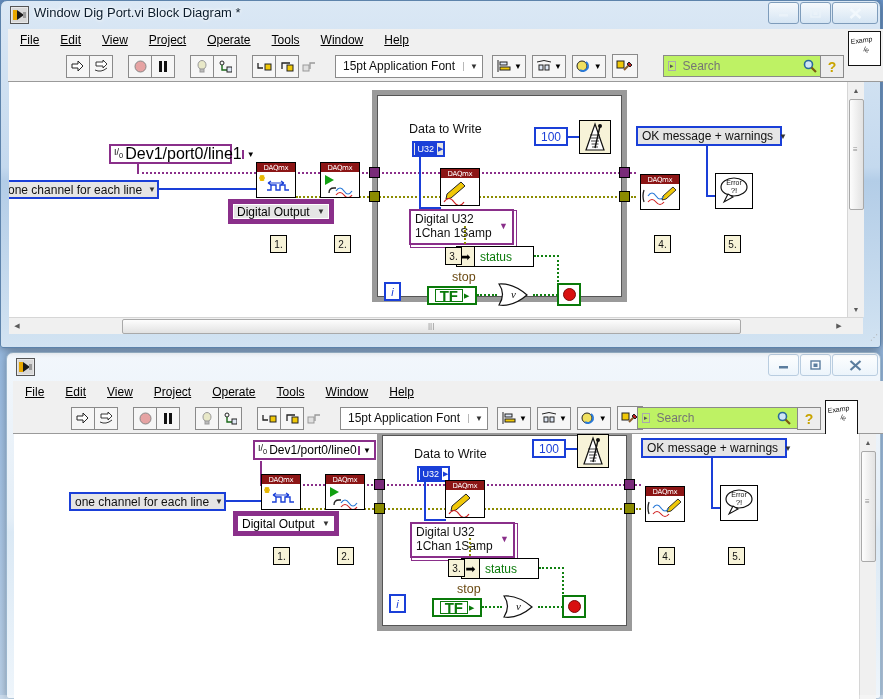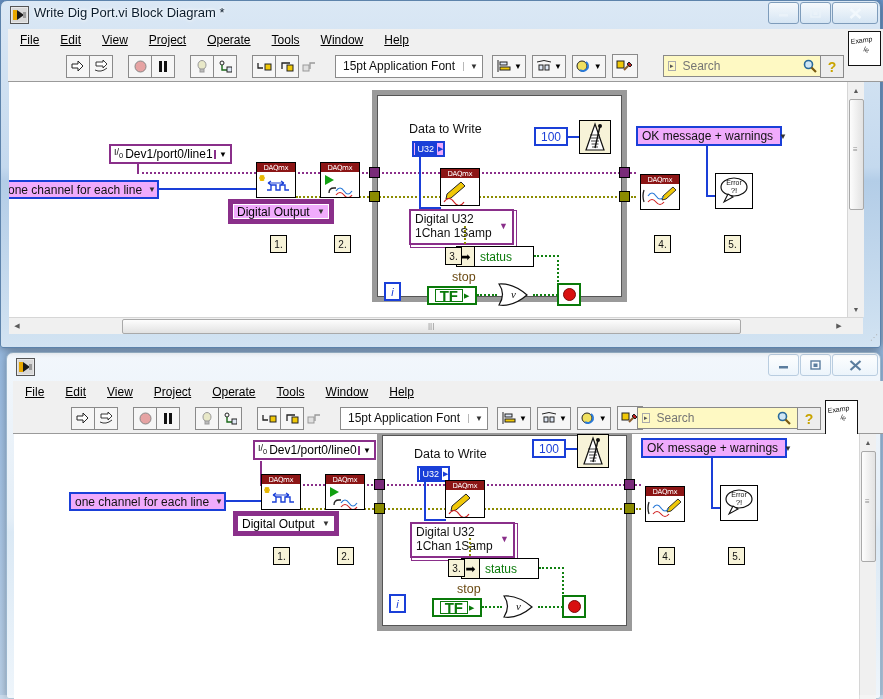--- a/index.html
+++ b/index.html
@@ -63,21 +63,21 @@
     display:flex; align-items:center; justify-content:center; margin-right:-1px;
     font-size:11px; color:#222; position:relative; }
   .tb-btn.plain { border:none; background:transparent; }
   .tb-sep { width:9px; }
   .font-box { height:21px; border:1px solid #8a8a8a; background:#fff;
     display:flex; align-items:center; padding:0 4px 0 7px; font-size:12px; color:#111; }
   .font-box .caret { margin-left:8px; padding-left:6px; border-left:1px solid #b8b8b8;
      font-size:8px; color:#333; }
   .tb-drop { height:21px; border:1px solid #8a8a8a; background:#f6f6f6;
     display:flex; align-items:center; padding:0 3px; margin-right:6px; font-size:10px; }
-  .searchbox { position:absolute; height:20px; border:1px solid #8a8a8a; background:#fef9c3;
+  .searchbox { position:absolute; height:20px; border:1px solid #8a8a8a; background:#bef264;
     display:flex; align-items:center; padding:0 4px; }
   .searchbox .sarrow { font-size:7px; color:#555; border:1px solid #aaa; padding:0 1px;
      line-height:8px; margin-right:5px; }
   .searchbox input { border:none; outline:none; font-size:12px; color:#777;
      font-family:"Liberation Sans",sans-serif; width:118px; background:transparent; }
   .help-btn { position:absolute; width:22px; height:21px; border:1px solid #8a8a8a;
      background:#ededed; display:flex; align-items:center; justify-content:center;
      font-size:14px; font-weight:bold; color:#c9a400; }
   .example-btn { position:absolute; width:31px; height:33px; border:1px solid #111;
      background:#fff; overflow:hidden; }
@@ -97,21 +97,21 @@
 
   
   .wire { position:absolute; }
   .wire-err { border-top:2px dotted #8b8b00; }          
   .wire-task { border-top:2px dotted #8a2f8a; }          
   .wire-blue { background:#1a3fd8; }         
   .wire-purple-solid { background:#8a2f8a; }
 
   
   .ctl { position:absolute; display:flex; align-items:center; box-sizing:border-box;
-    background:#f0abfc; font-size:12px; white-space:nowrap; }
+    background:#e5e5e5; font-size:12px; white-space:nowrap; }
   .ctl.blue { border:2px solid #1a3fd8; color:#111; }
   .ctl.dbl-purple { border:2px solid #8a2f8a; box-shadow:0 0 0 1px #fff inset,0 0 0 3px #8a2f8a; }
   .ctl .lbl { padding:0 4px; }
   .ctl .dd { margin-left:auto; padding:0 4px 0 2px; font-size:8px; color:#333; }
 
   .iovar { position:absolute; box-sizing:border-box; border:2px solid #8a2f8a;
     background:#fff; display:flex; align-items:center; font-size:12.5px; }
   .iovar .glyph { padding:0 2px 0 3px; font-size:9px; line-height:1; color:#111; }
 
   
@@ -536,21 +536,21 @@
 
     <div class="titlebar">
       <div class="title-icon">
         <svg width="15" height="14" viewBox="0 0 15 14">
           <rect x="0" y="0" width="15" height="14" fill="#d8d8d8"></rect>
           <rect x="1" y="2" width="4" height="10" fill="#e8a800"></rect>
           <polygon points="5,2 12,7 5,12" fill="#1a1a1a"></polygon>
           <rect x="11" y="4" width="3" height="6" fill="#9a9a9a"></rect>
         </svg>
       </div>
-      <div class="title-text">Write Dig Port.vi Block Diagram *</div>
+      <div class="title-text">Window Dig Port.vi Block Diagram *</div>
       <div class="wbtns">
         <div class="wbtn">
           <svg width="11" height="9">
               <rect x="1" y="5" width="9" height="2.5" fill="#eaf2f9"></rect>
             </svg>
         </div>
         <div class="wbtn">
           <svg width="11" height="10">
               <rect x="1" y="1" width="9" height="8" fill="none" stroke="#eaf2f9" stroke-width="1.4"></rect>
               <rect x="3.5" y="3.5" width="4" height="3.5" fill="#eaf2f9"></rect>
@@ -703,21 +703,21 @@
         <div class="loop-inner"></div>
       </div>
 
       <div class="wire wire-task" style="left:128px;top:90px;width:499px;"></div>
       <div class="wire wire-purple-solid" style="left:128px;top:75px;width:2px;height:17px;"></div>
 
       <div class="wire wire-err" style="left:287px;top:114px;width:340px;"></div>
 
       <div class="iovar" style="left:100px;top:62px;width:123px;height:20px;">
         <span class="glyph">I/<sub>0</sub></span>
-        <span style="font-size:12px">Dev1/port0/line1</span>
+        <span style="font-size:16px">Dev1/port0/line1</span>
         <span style="margin-left:auto;border-left:2px solid #8a2f8a;padding:0 3px;font-size:8px">▼</span>
       </div>
 
       <div class="ctl blue" style="left:-7px;top:98px;width:157px;height:19px;">
         <span class="lbl">one channel for each line</span>
         <span class="dd">▼</span>
       </div>
       <div class="wire wire-blue" style="left:149px;top:106px;width:102px;height:2px;"></div>
 
       <div class="daq" style="left:247px;top:80px;width:40px;height:36px;">

